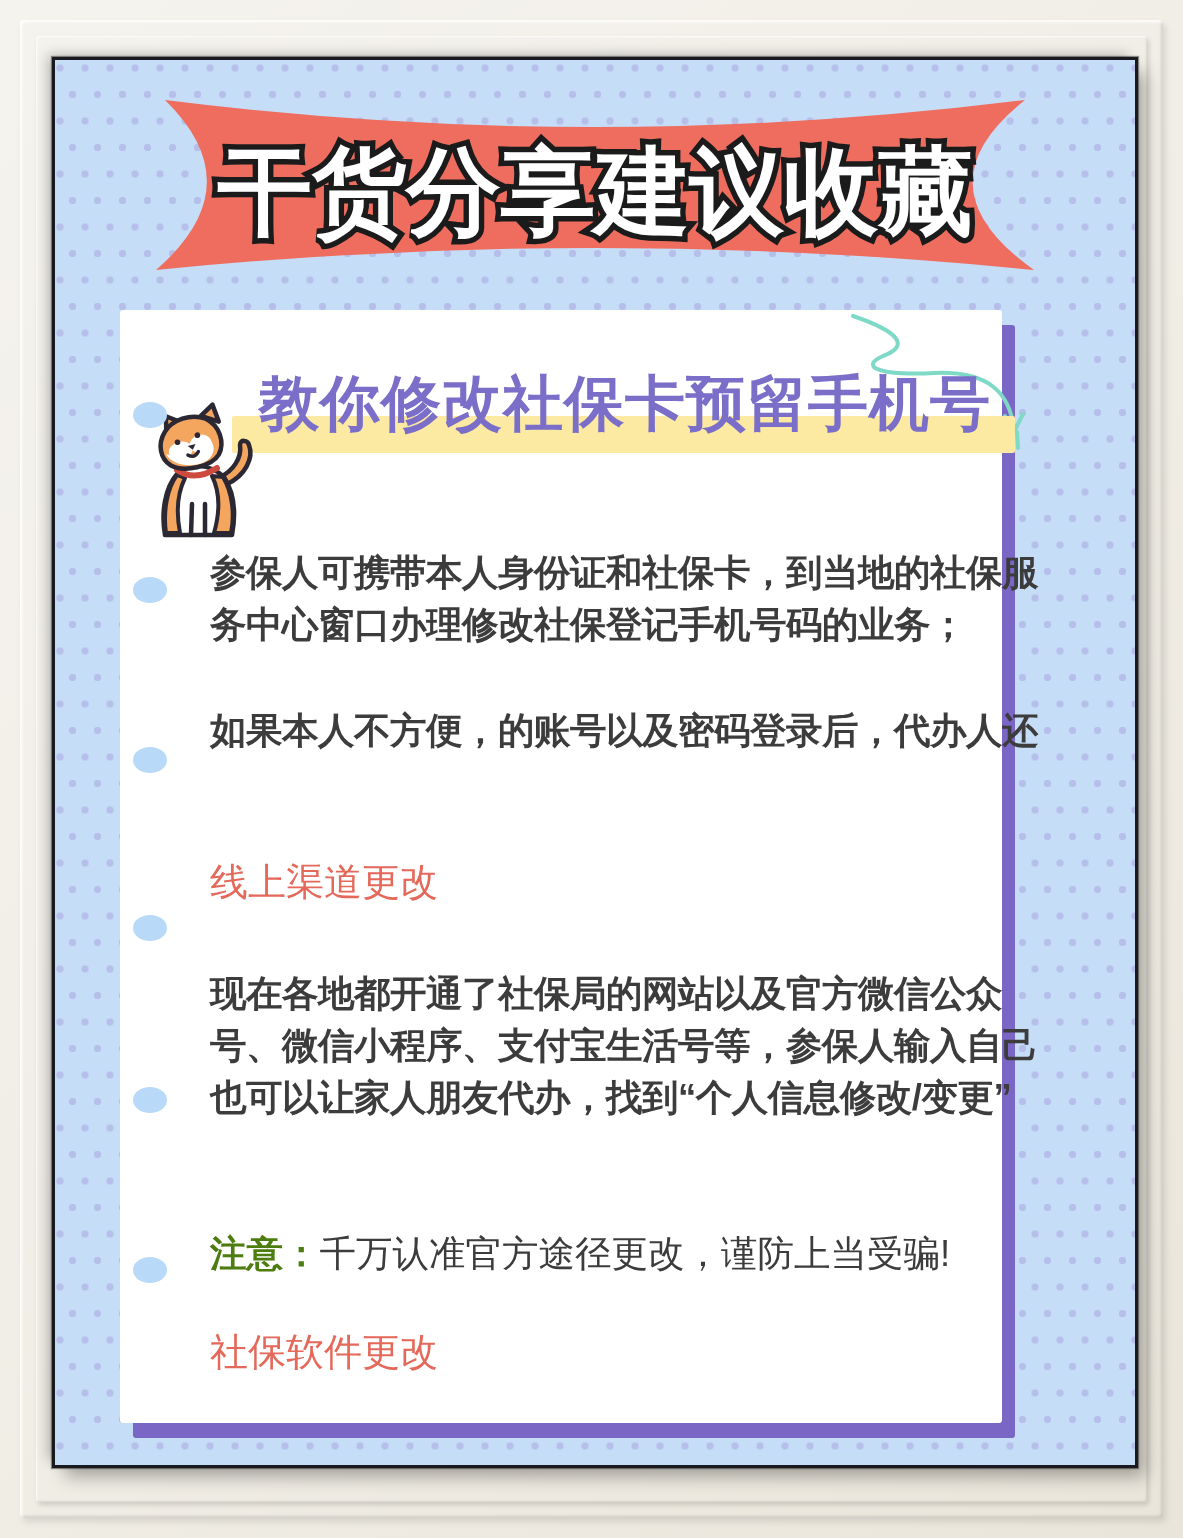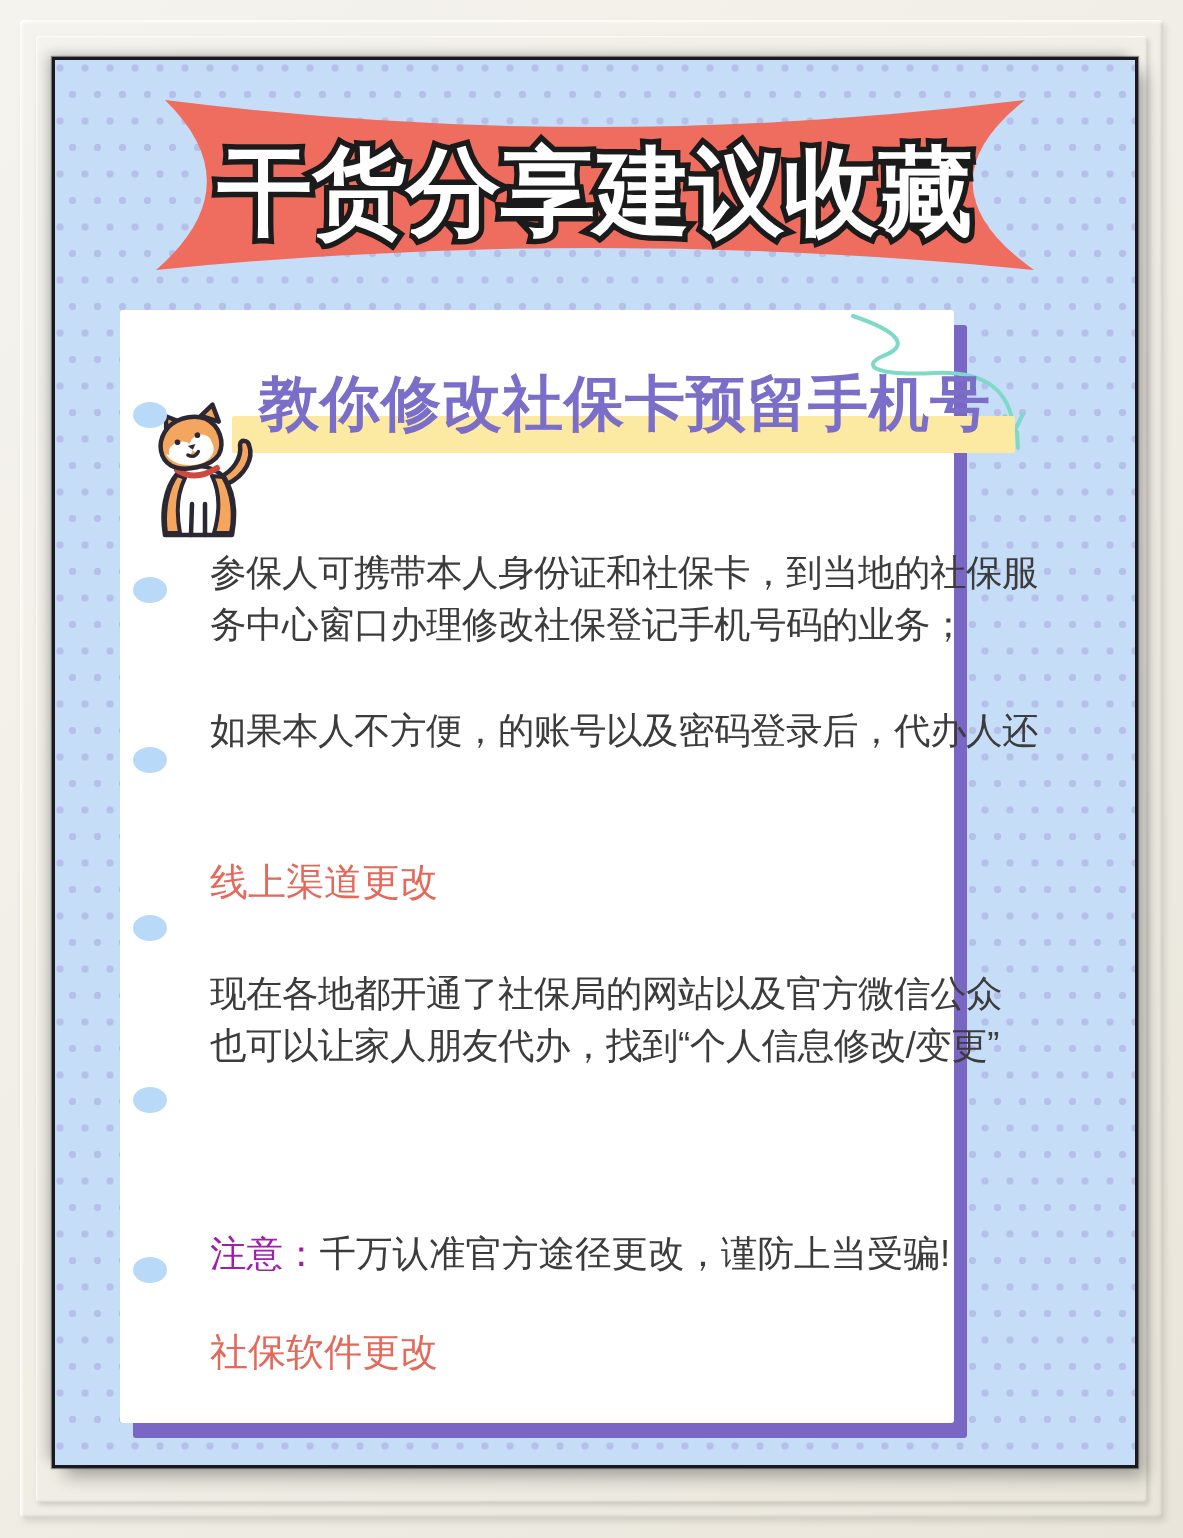--- a/index.html
+++ b/index.html
@@ -41,20 +41,21 @@
     font-family:"Liberation Sans", sans-serif;
     font-size:96px;font-weight:900;
     fill:#ffffff;stroke:#1b1b1b;stroke-width:11px;
     paint-order:stroke fill;
   }
   
   .card{
     position:absolute;left:65px;top:250px;width:834px;height:1113px;
     background:#ffffff;border-radius:3px;
     box-shadow:13px 15px 0 #7a66c4;
+    padding-left:48px;
   }
   .squiggle{position:absolute;left:590px;top:-2px;width:320px;height:165px;}
   .squiggle svg{display:block;width:100%;height:100%;overflow:visible;}
   .title-highlight{
     position:absolute;left:112px;top:106px;width:783px;height:37px;
     background:#fce9a2;border-radius:2px;
   }
   .card-title{
     position:absolute;left:110px;top:54px;width:790px;
     text-align:center;white-space:nowrap;
@@ -64,30 +65,30 @@
   .shiba svg{display:block;width:100%;height:100%;overflow:visible;}
   .mdot{
     position:absolute;left:13px;width:34px;height:26px;border-radius:50%;
     background:#b9d9f8;
   }
   .para{
     position:absolute;left:90px;width:850px;
     font-size:36.5px;line-height:52px;color:#3c3c3c;
     letter-spacing:-0.5px;
   }
-  .para div{white-space:nowrap;}
+  .para div{white-space:nowrap;font-weight:bold;}
   .section-header{
     position:absolute;left:90px;width:850px;white-space:nowrap;
     font-size:38px;line-height:44px;font-weight:400;color:#e4695b;
   }
   .note-line{
     position:absolute;left:90px;width:850px;white-space:nowrap;
     font-size:36.5px;line-height:52px;color:#3c3c3c;
   }
-  .note-line .nlabel{font-weight:400;color:#a21caf;}
+  .note-line .nlabel{font-weight:700;color:#4d7c0f;}
 </style>
 </head>
 <body>
 
 <div>
   <div class="ridge-outer"></div>
   <div class="ridge-mid"></div>
 
   <div class="content">
 
@@ -150,20 +151,21 @@
       </div>
 
       <div class="para" style="top:395px">
         <div>如果本人不方便，的账号以及密码登录后，代办人还</div>
       </div>
 
       <div class="section-header" style="top:550px">线上渠道更改</div>
 
       <div class="para" style="top:658px">
         <div>现在各地都开通了社保局的网站以及官方微信公众</div>
+        <div>号、微信小程序、支付宝生活号等，参保人输入自己</div>
         <div>也可以让家人朋友代办，找到“个人信息修改/变更”</div>
       </div>
 
       <div class="note-line" style="top:918px">
         <span class="nlabel">注意：</span><span>千万认准官方途径更改，谨防上当受骗!</span>
       </div>
 
       <div class="section-header" style="top:1020px">社保软件更改</div>
 
     </div>

